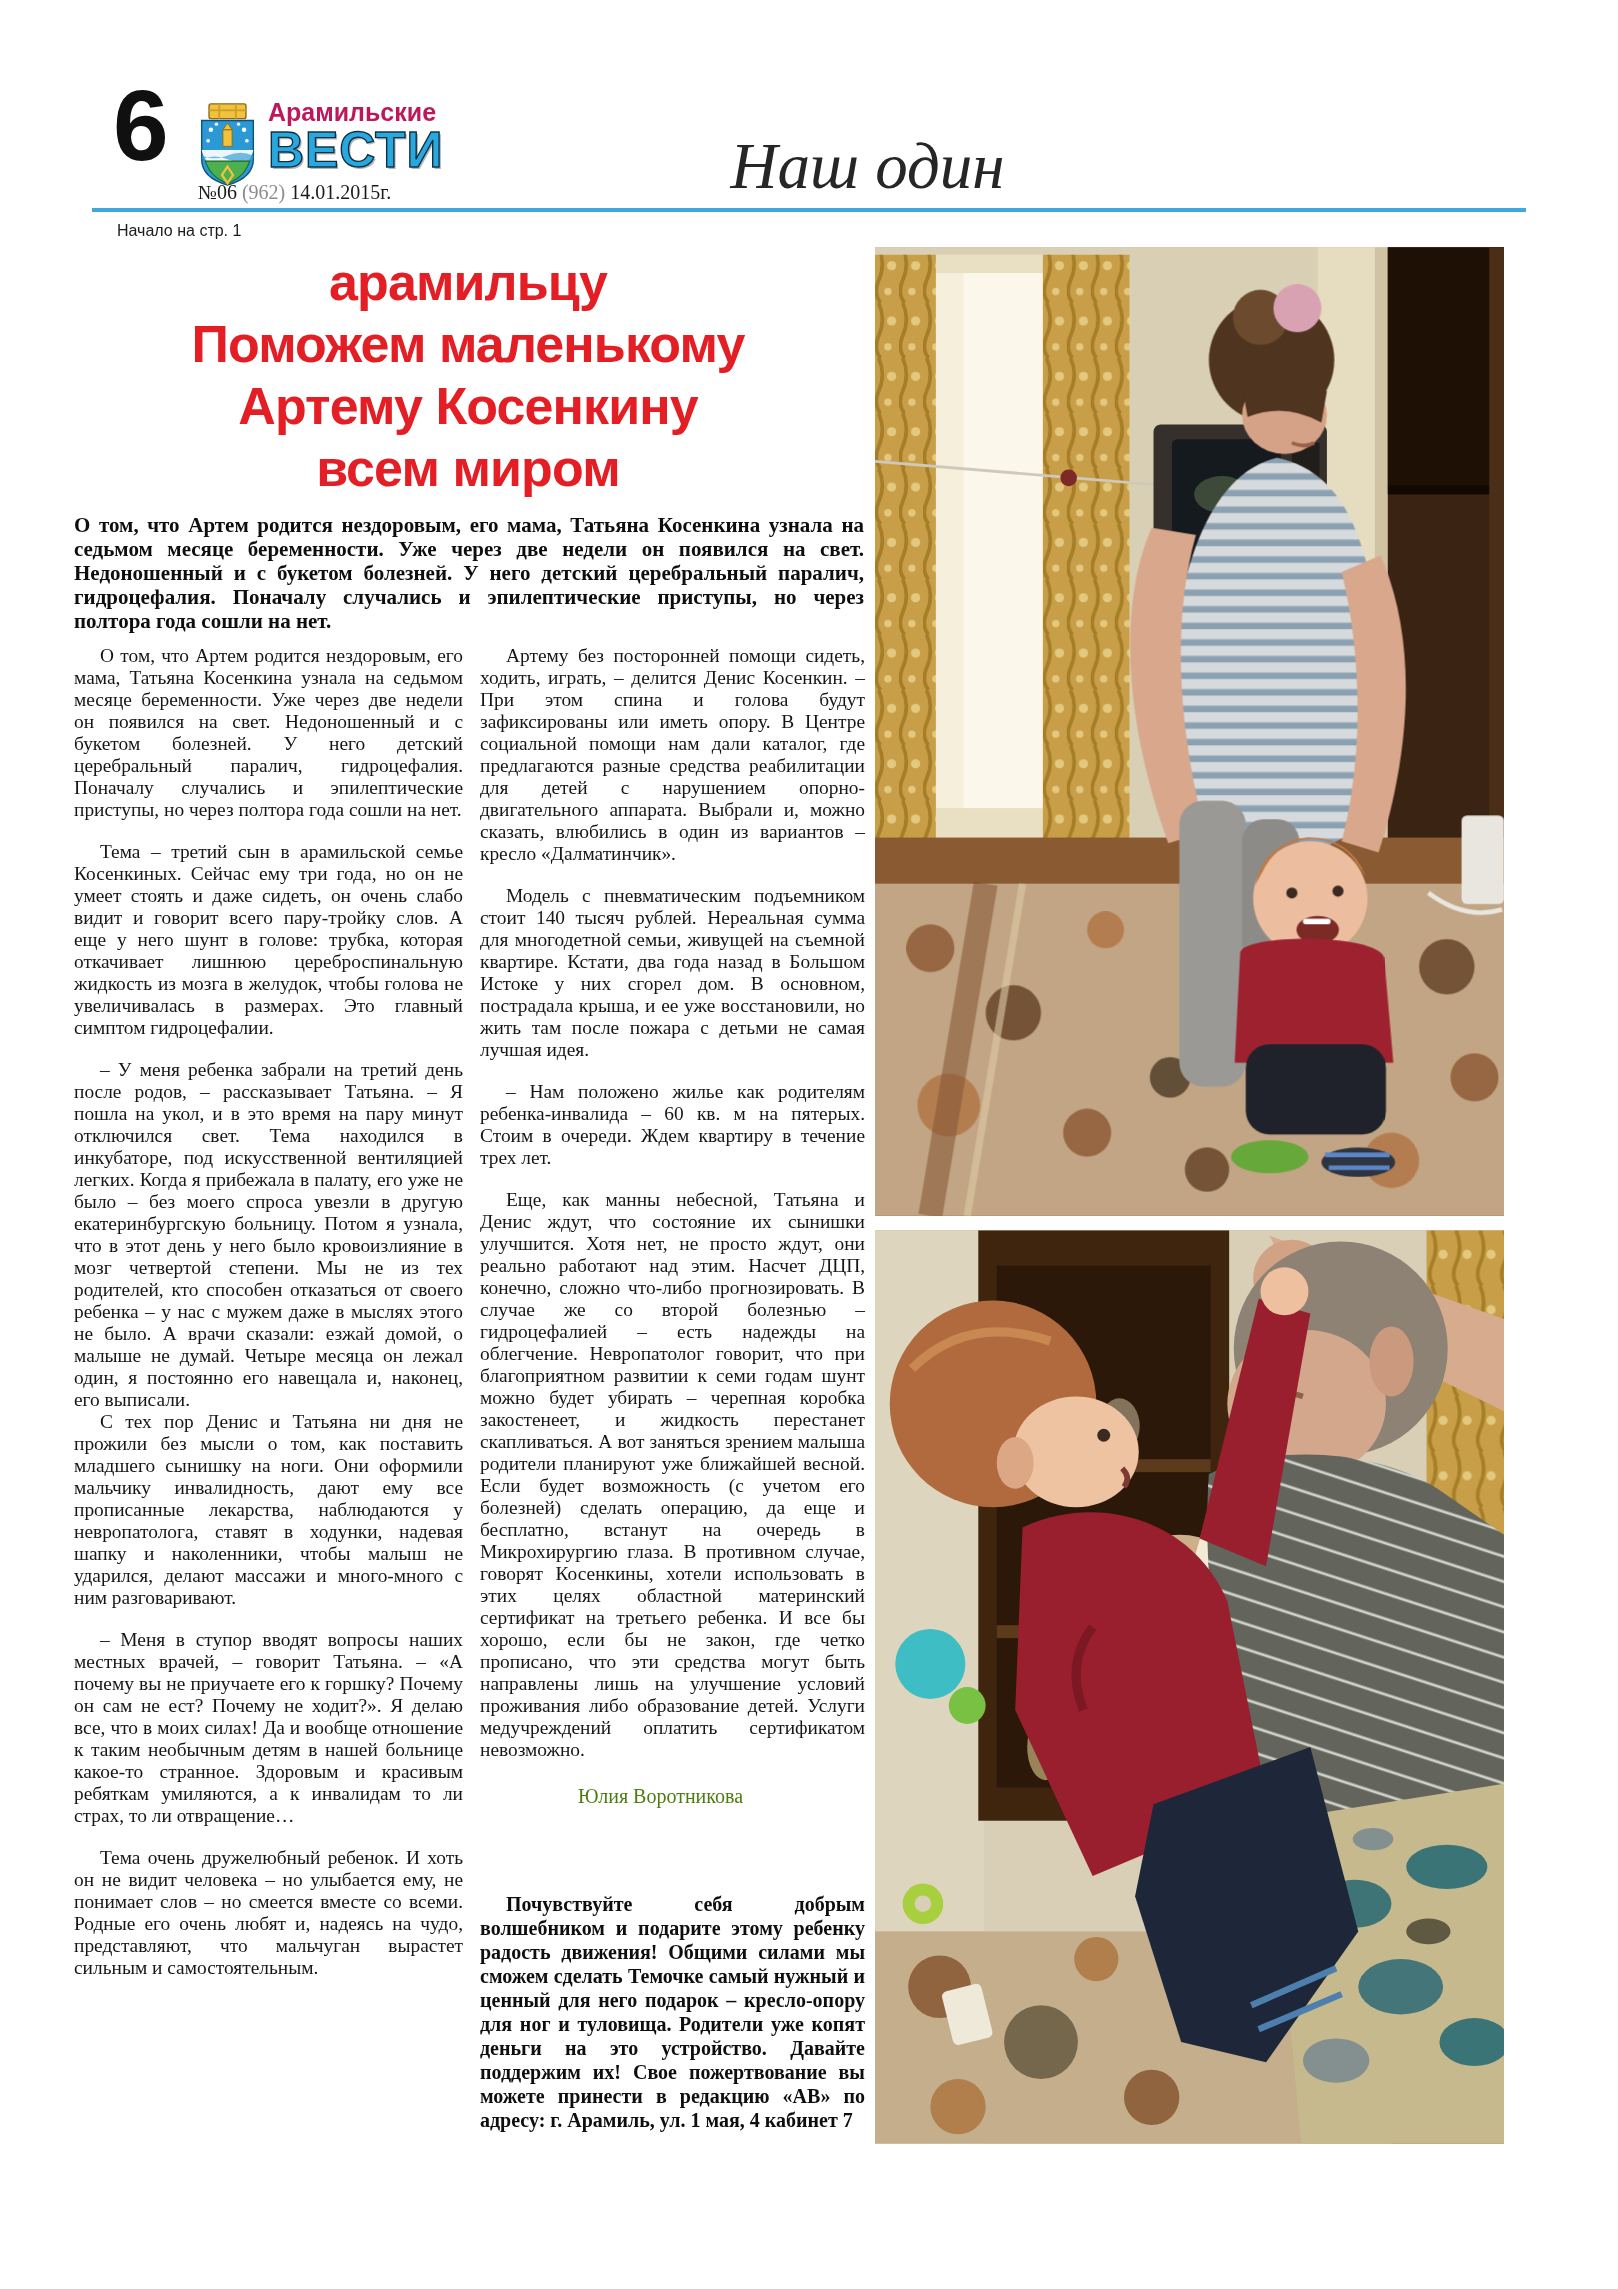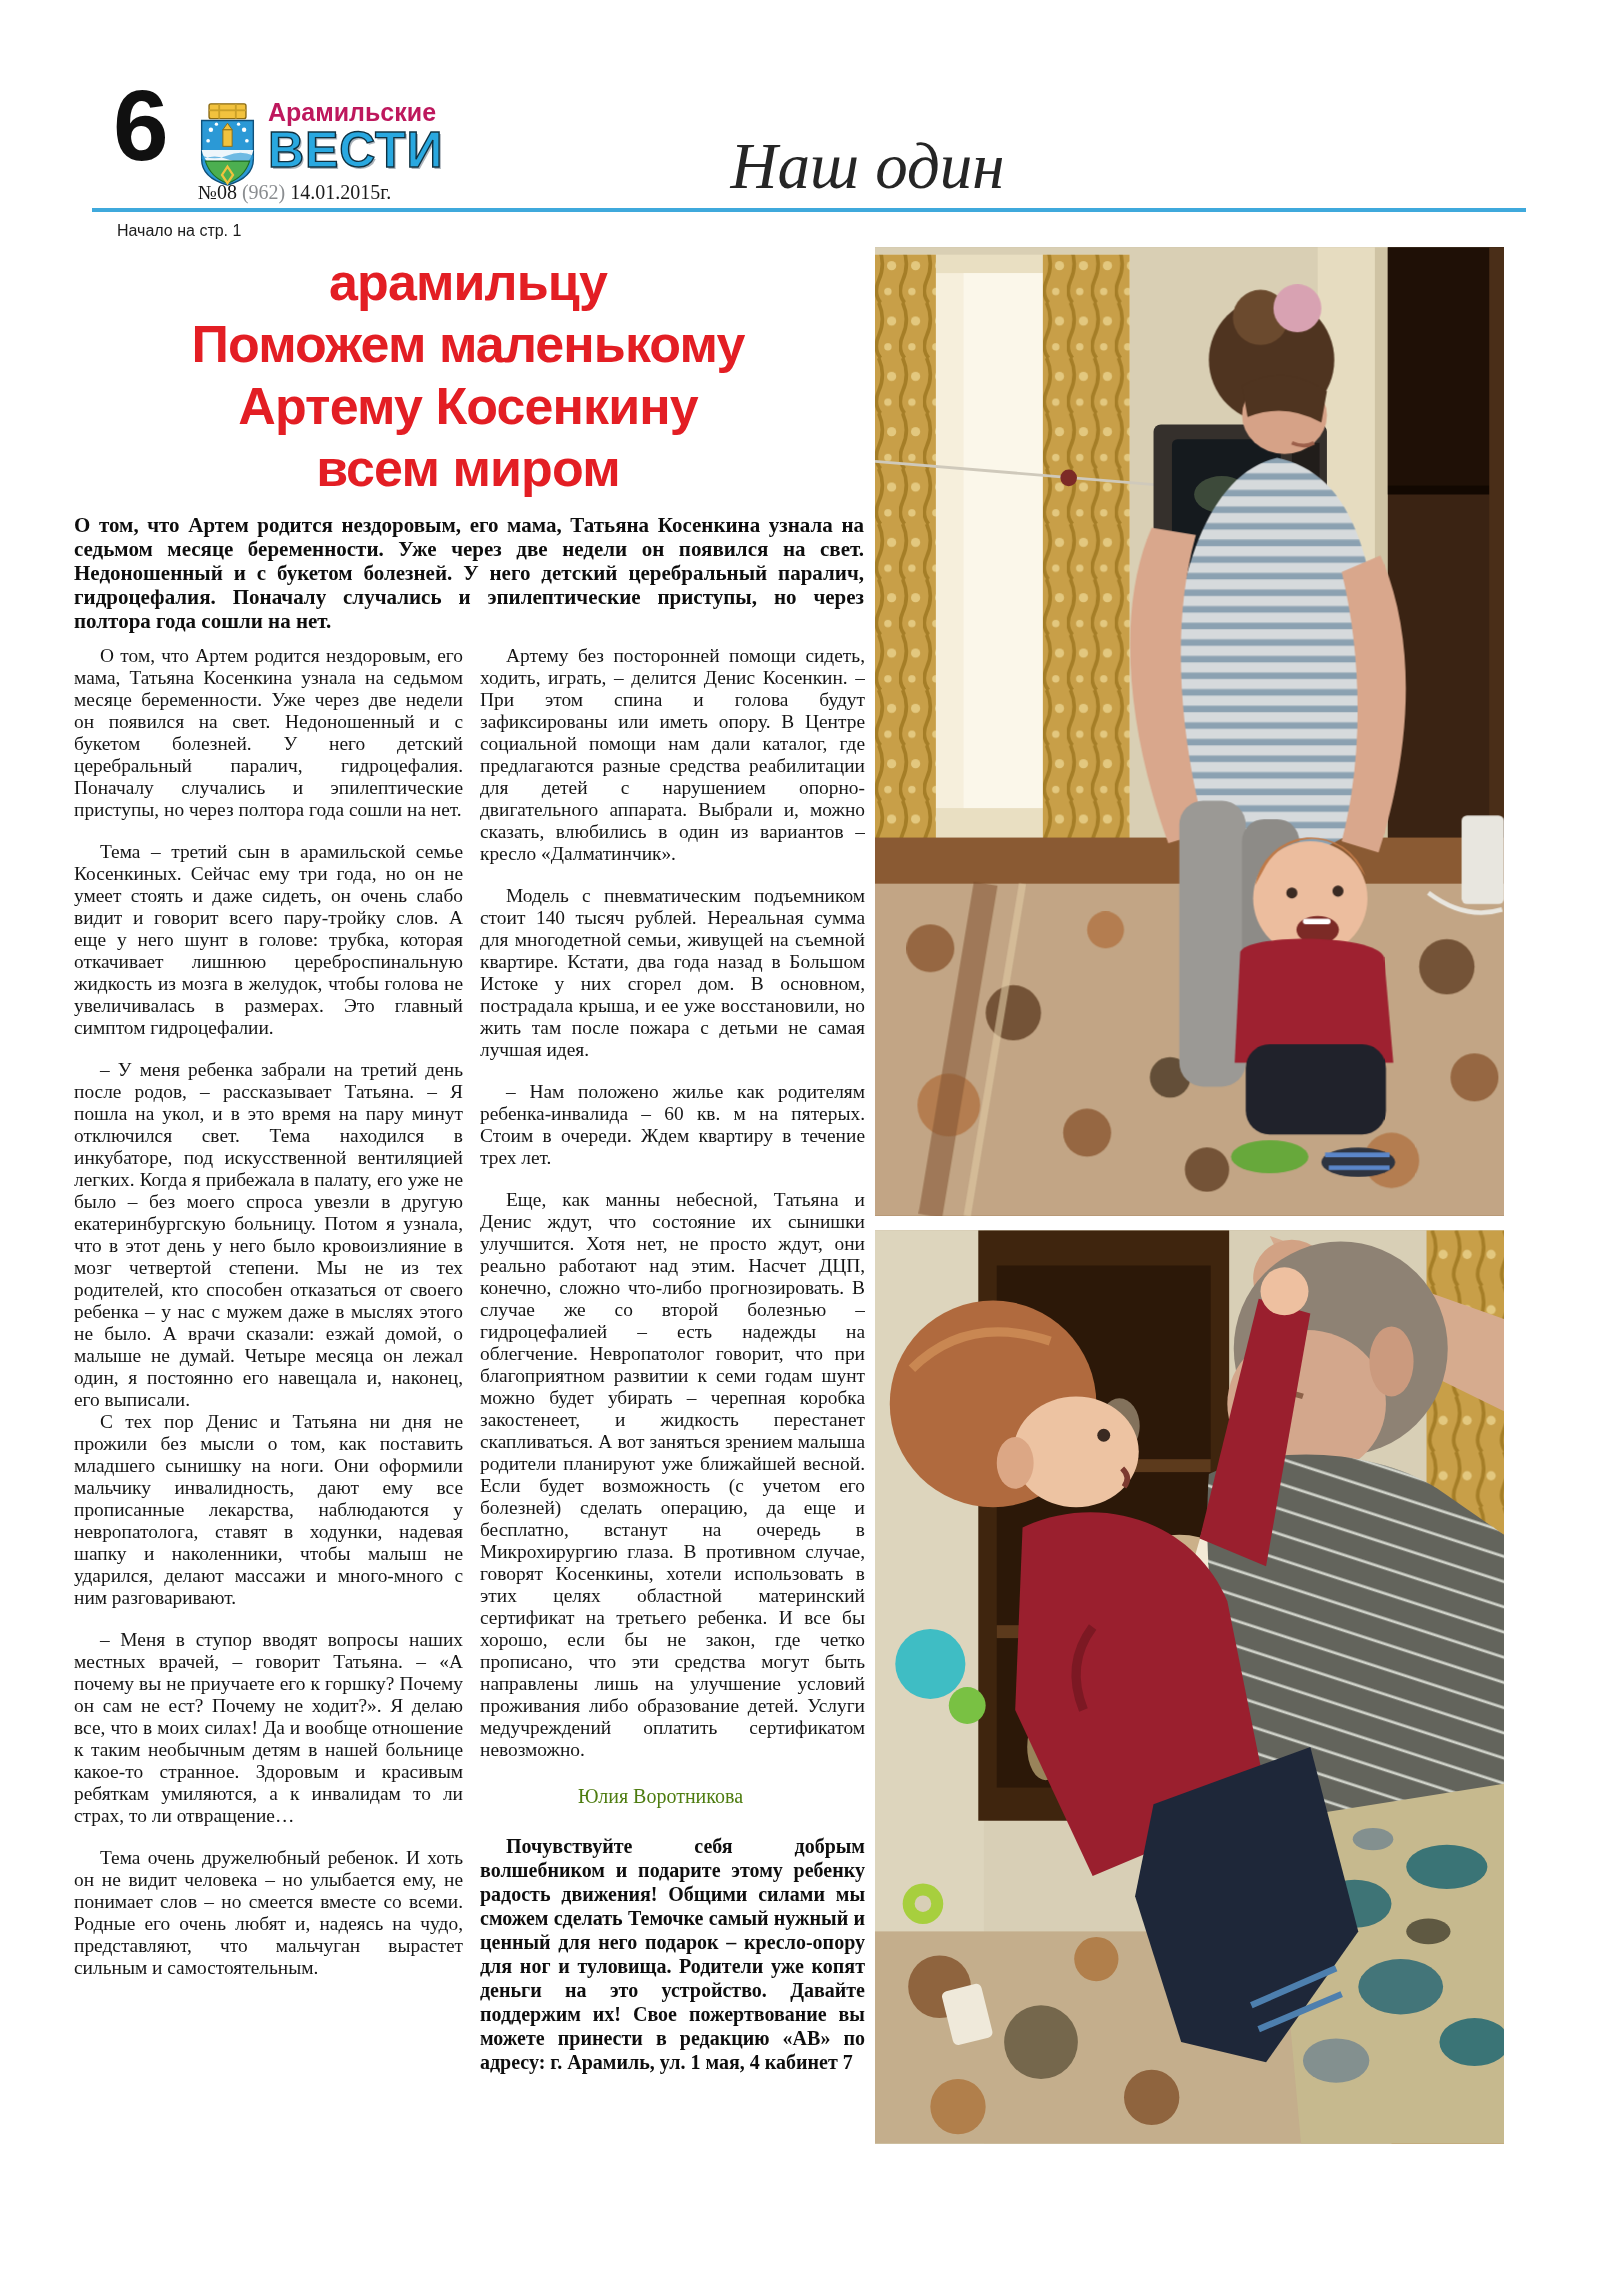--- a/index.html
+++ b/index.html
@@ -32,21 +32,21 @@
         font-weight:bold;font-size:21px;line-height:24px;color:#0e0e0e;}
 
   
   .col{position:absolute;top:645px;}
   .col1{left:74px;width:389px;height:1626px;overflow:hidden;}
   .col2{left:480px;width:385px;height:1626px;overflow:hidden;}
   .col p{margin:0;text-indent:26px;text-align:justify;font-size:19.4px;line-height:22px;color:#161616;}
   .col p + p{margin-top:20px;}
   .col1 p:nth-child(4){margin-top:0;}
   .byline{margin-top:24px;padding-right:24px;text-align:center;font-size:20px;color:#4d7c0f;}
-  .appeal{margin-top:26px;font-weight:bold;font-size:20px;line-height:24px;
+  .appeal{margin-top:84px;font-weight:bold;font-size:20px;line-height:24px;
           text-align:justify;text-indent:26px;color:#0e0e0e;}
 
   
   .photo{position:absolute;left:875px;overflow:hidden;background:#cfc5ac;}
   .photo1{top:247px;width:629px;height:969px;}
   .photo2{top:1230px;width:629px;height:914px;}
   .photo svg{display:block;}
 </style>
 </head>
 <body>
@@ -75,21 +75,21 @@
         <circle cx="22" cy="24" r="1.8" fill="#ffffff"></circle>
           <circle cx="46" cy="24" r="1.8" fill="#ffffff"></circle>
         <path d="M34,70 l6,9 l-6,9 l-6,-9 z" fill="none" stroke="#f2c23e" stroke-width="2.4"></path>
       </g>
     </svg>
     <div class="mast-text">
       <div class="mast-top">Арамильские</div>
       <div class="mast-main">ВЕСТИ</div>
     </div>
     <div class="issue-line">
-      <span>№08</span>
+      <span>№06</span>
       <span class="gray">(962)</span>
       <span>14.01.2015г.</span>
     </div>
   </div>
 
   <div class="section-title">Наш один</div>
   <div class="header-rule"></div>
   <div class="continuation">Начало на стр. 1</div>
 
   <h1 class="headline">

